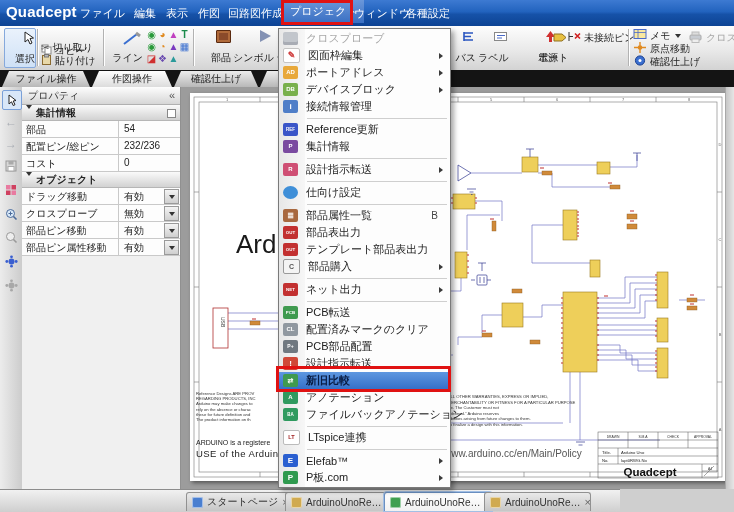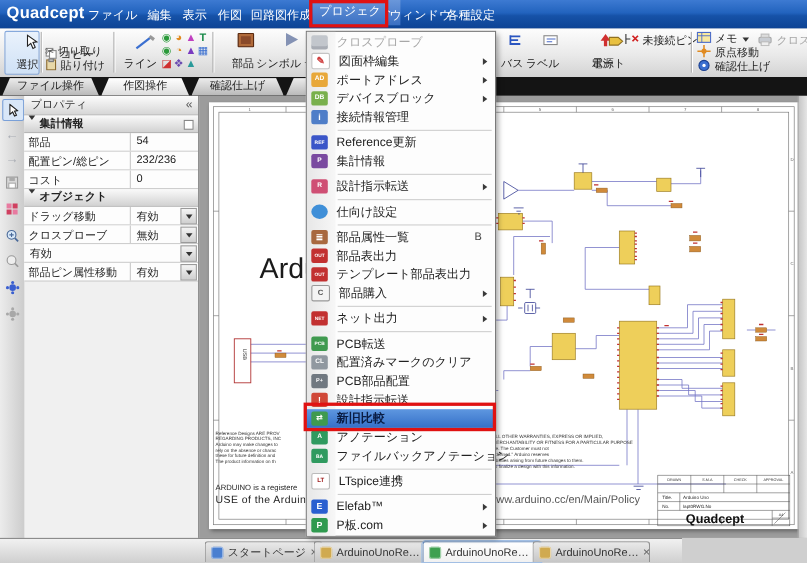--- a/index.html
+++ b/index.html
@@ -366,20 +366,21 @@
   <div class="prow">
     <div class="lab">クロスプローブ</div>
     <div class="val">
       <span>無効</span>
       <span class="ddbtn">
           <i></i>
         </span>
     </div>
   </div>
   <div class="prow">
+    <div class="lab">部品ピン移動</div>
     <div class="val">
       <span>有効</span>
       <span class="ddbtn">
           <i></i>
         </span>
     </div>
   </div>
   <div class="prow">
     <div class="lab">部品ピン属性移動</div>
     <div class="val">

